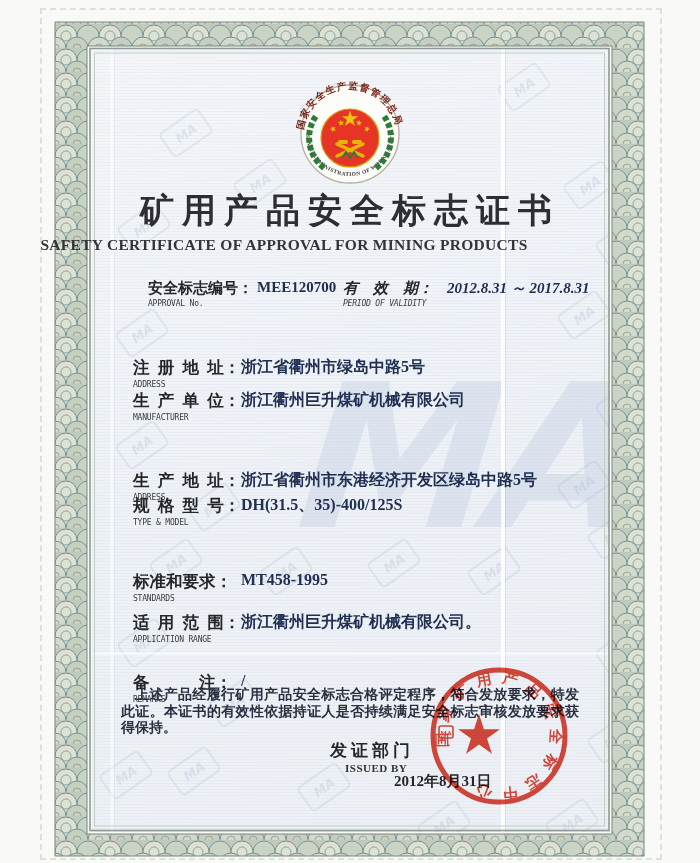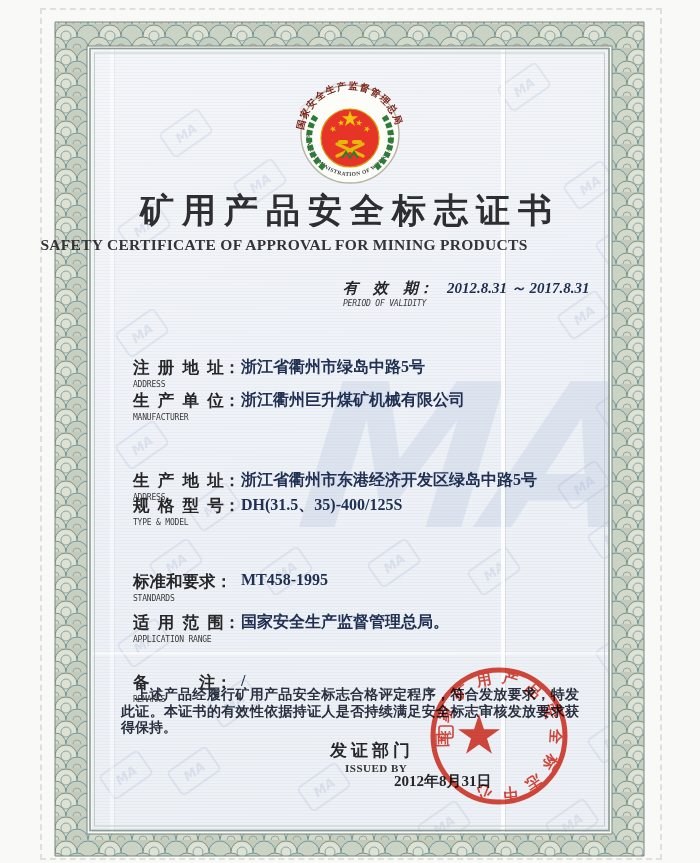--- a/index.html
+++ b/index.html
@@ -140,20 +140,24 @@
         <path d="M 49,72 L 75,84" fill="none"></path>
         <path d="M 52,70 L 58,70" fill="none" stroke-width="4.2"></path>
         <path d="M 66,70 L 72,70" fill="none" stroke-width="4.2"></path>
       </g>
       <path d="M 54,86 l 4,-6 4,6 4,-6 4,6" fill="none" stroke="#2e7b38" stroke-width="2"></path>
     </svg>
 
     <div class="title-cn">矿用产品安全标志证书</div>
     <div class="title-en">SAFETY CERTIFICATE OF APPROVAL FOR MINING PRODUCTS</div>
 
+    <div class="rowa" style="left:148px;">
+      <span class="flabel">安全标志编号：</span><span class="fvalue">MEE120700</span>
+      <div class="fcaption">APPROVAL No.</div>
+    </div>
     <div class="rowa" style="left:343px;font-style:italic;">
       <span class="flabel" style="width:100px;">有　效　期：</span><span class="fvalue">2012.8.31 ～ 2017.8.31</span>
       <div class="fcaption">PERIOD OF VALIDITY</div>
     </div>
 
     <div class="frow" style="top:357px;">
       <span class="flabel">注 册 地 址：</span><span class="fvalue">浙江省衢州市绿岛中路5号</span>
       <div class="fcaption">ADDRESS</div>
     </div>
     <div class="frow" style="top:390px;">
@@ -167,21 +171,21 @@
     <div class="frow" style="top:495px;">
       <span class="flabel">规 格 型 号：</span><span class="fvalue">DH(31.5、35)-400/125S</span>
       <div class="fcaption">TYPE &amp; MODEL</div>
     </div>
 
     <div class="frow" style="top:571px;">
       <span class="flabel">标准和要求：</span><span class="fvalue">MT458-1995</span>
       <div class="fcaption">STANDARDS</div>
     </div>
     <div class="frow" style="top:612px;">
-      <span class="flabel">适 用 范 围：</span><span class="fvalue">国家安全生产监督管理总局。</span>
+      <span class="flabel">适 用 范 围：</span><span class="fvalue">浙江衢州巨升煤矿机械有限公司。</span>
       <div class="fcaption">APPLICATION RANGE</div>
     </div>
     <div class="frow" style="top:672px;">
       <span class="flabel">备　　　注：</span><span class="fvalue">/</span>
       <div class="fcaption">REMARKS</div>
     </div>
 
     <div class="statement">上述产品经履行矿用产品安全标志合格评定程序，符合发放要求，特发此证。本证书的有效性依据持证人是否持续满足安全标志审核发放要求获得保持。</div>
 
     <div class="issued-cn">发证部门</div>

